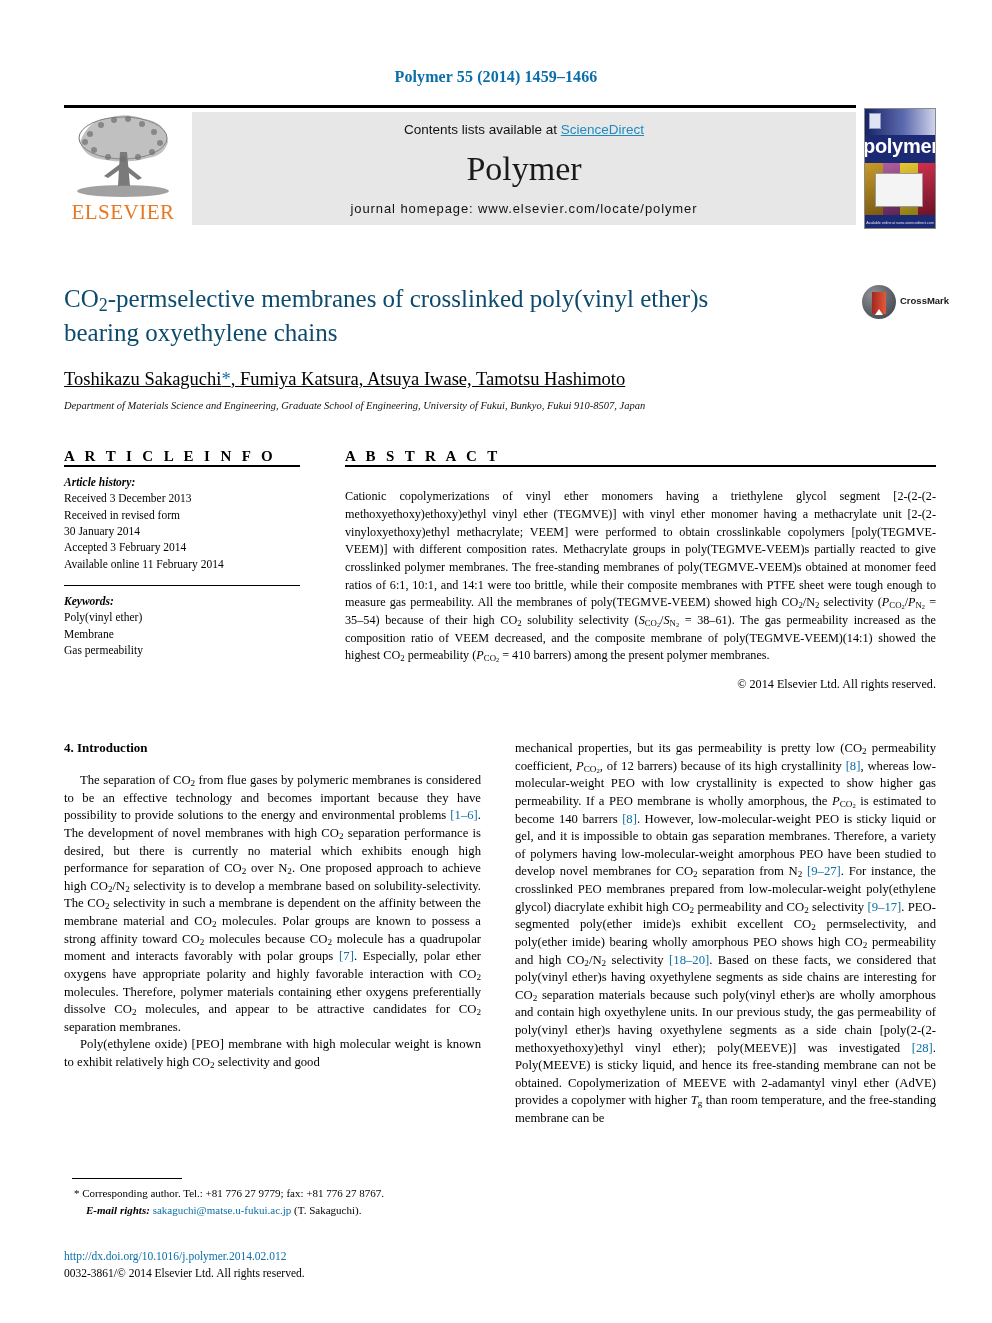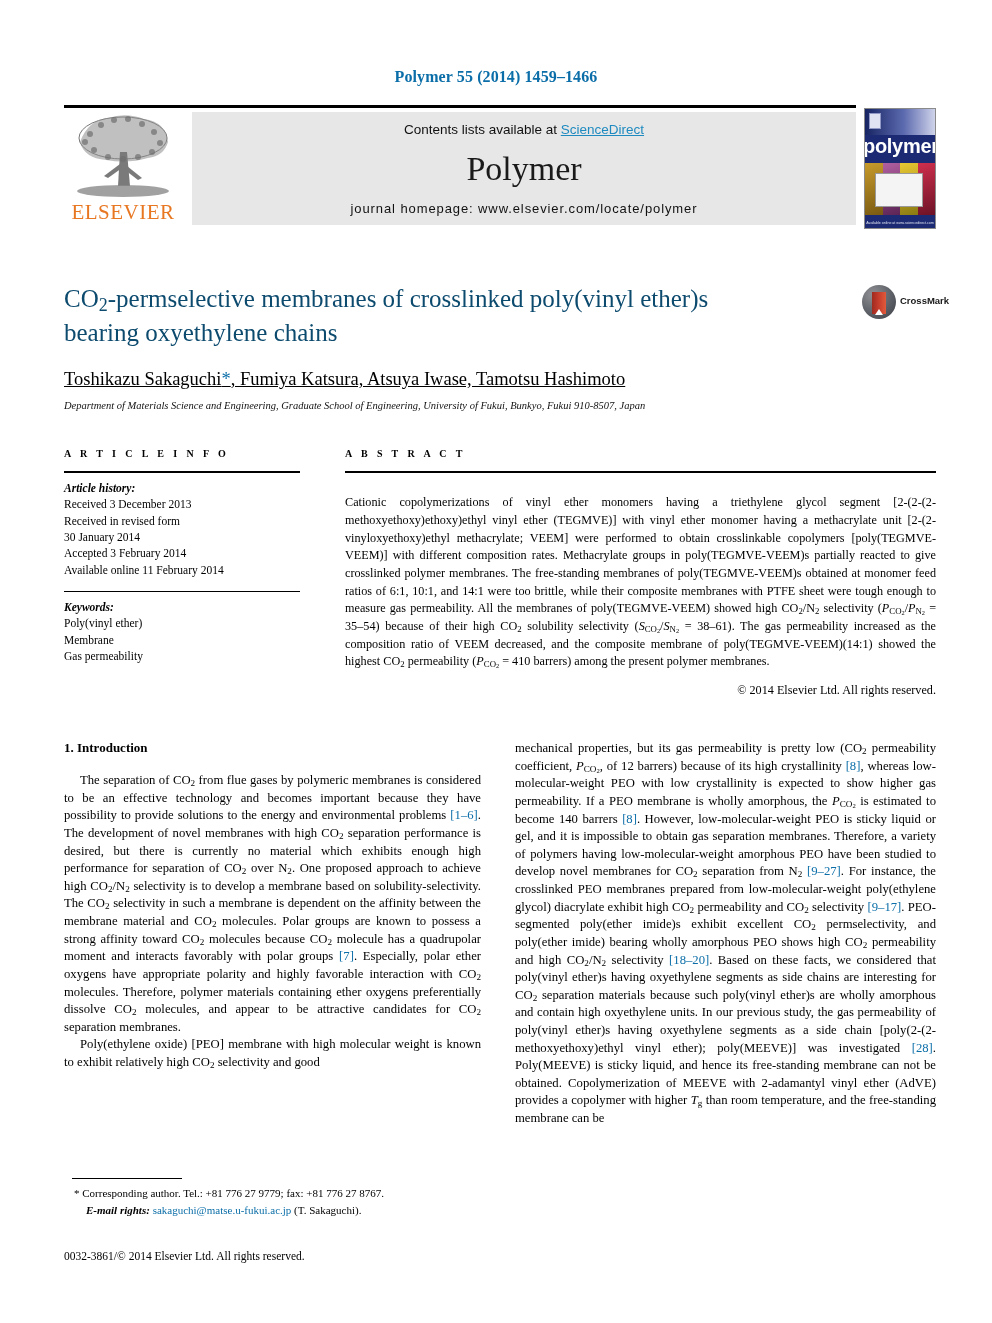--- a/index.html
+++ b/index.html
@@ -164,24 +164,24 @@
 
   
   .rule-thick { height: 2px; background: #000; }
   .rule-thin  { height: 1px; background: #000; }
 
   .info-col { position: absolute; left: 64px; top: 448px; width: 236px; }
   .abs-col  { position: absolute; left: 345px; top: 448px; width: 591px; }
 
   .sec-label {
     font-family: "Liberation Serif", serif;
-    font-size: 10px;
+    font-size: 15px;
     font-weight: bold;
     letter-spacing: 3.4px;
-    margin-bottom: 12px;
+    margin-bottom: 0;
   }
   .info-body { font-size: 11.5px; line-height: 1.42; }
   .info-body .lab { font-style: italic; font-weight: bold; }
   .info-group { padding-top: 7px; }
 
   .abs-text {
     font-size: 12.2px;
     line-height: 1.45;
     text-align: justify;
     padding-top: 9px;
@@ -327,32 +327,33 @@
   </div>
 
   <div class="abs-col">
     <div class="sec-label">A B S T R A C T</div>
     <div class="rule-thick"></div>
     <p class="abs-text">Cationic copolymerizations of vinyl ether monomers having a triethylene glycol segment [2-(2-(2-methoxyethoxy)ethoxy)ethyl vinyl ether (TEGMVE)] with vinyl ether monomer having a methacrylate unit [2-(2-vinyloxyethoxy)ethyl methacrylate; VEEM] were performed to obtain crosslinkable copolymers [poly(TEGMVE-VEEM)] with different composition rates. Methacrylate groups in poly(TEGMVE-VEEM)s partially reacted to give crosslinked polymer membranes. The free-standing membranes of poly(TEGMVE-VEEM)s obtained at monomer feed ratios of 6:1, 10:1, and 14:1 were too brittle, while their composite membranes with PTFE sheet were tough enough to measure gas permeability. All the membranes of poly(TEGMVE-VEEM) showed high CO<sub>2</sub>/N<sub>2</sub> selectivity (<span class="it">P</span><sub>CO<sub>2</sub></sub>/<span class="it">P</span><sub>N<sub>2</sub></sub> = 35–54) because of their high CO<sub>2</sub> solubility selectivity (<span class="it">S</span><sub>CO<sub>2</sub></sub>/<span class="it">S</span><sub>N<sub>2</sub></sub> = 38–61). The gas permeability increased as the composition ratio of VEEM decreased, and the composite membrane of poly(TEGMVE-VEEM)(14:1) showed the highest CO<sub>2</sub> permeability (<span class="it">P</span><sub>CO<sub>2</sub></sub> = 410 barrers) among the present polymer membranes.</p>
     <div class="abs-copy">© 2014 Elsevier Ltd. All rights reserved.</div>
   </div>
 
   <div class="col-left">
-    <h2 class="sec">1. Introduction</h2>
+    <h2 class="sec">4. Introduction</h2>
     <p class="body">The separation of CO<sub>2</sub> from flue gases by polymeric membranes is considered to be an effective technology and becomes important because they have possibility to provide solutions to the energy and environmental problems <a class="ref" href="#">[1–6]</a>. The development of novel membranes with high CO<sub>2</sub> separation performance is desired, but there is currently no material which exhibits enough high performance for separation of CO<sub>2</sub> over N<sub>2</sub>. One proposed approach to achieve high CO<sub>2</sub>/N<sub>2</sub> selectivity is to develop a membrane based on solubility-selectivity. The CO<sub>2</sub> selectivity in such a membrane is dependent on the affinity between the membrane material and CO<sub>2</sub> molecules. Polar groups are known to possess a strong affinity toward CO<sub>2</sub> molecules because CO<sub>2</sub> molecule has a quadrupolar moment and interacts favorably with polar groups <a class="ref" href="#">[7]</a>. Especially, polar ether oxygens have appropriate polarity and highly favorable interaction with CO<sub>2</sub> molecules. Therefore, polymer materials containing ether oxygens preferentially dissolve CO<sub>2</sub> molecules, and appear to be attractive candidates for CO<sub>2</sub> separation membranes.</p>
     <p class="body">Poly(ethylene oxide) [PEO] membrane with high molecular weight is known to exhibit relatively high CO<sub>2</sub> selectivity and good</p>
   </div>
 
   <div class="col-right">
     <p class="body" style="text-indent:0">mechanical properties, but its gas permeability is pretty low (CO<sub>2</sub> permeability coefficient, <span class="it">P</span><sub>CO<sub>2</sub></sub>, of 12 barrers) because of its high crystallinity <a class="ref" href="#">[8]</a>, whereas low-molecular-weight PEO with low crystallinity is expected to show higher gas permeability. If a PEO membrane is wholly amorphous, the <span class="it">P</span><sub>CO<sub>2</sub></sub> is estimated to become 140 barrers <a class="ref" href="#">[8]</a>. However, low-molecular-weight PEO is sticky liquid or gel, and it is impossible to obtain gas separation membranes. Therefore, a variety of polymers having low-molecular-weight amorphous PEO have been studied to develop novel membranes for CO<sub>2</sub> separation from N<sub>2</sub> <a class="ref" href="#">[9–27]</a>. For instance, the crosslinked PEO membranes prepared from low-molecular-weight poly(ethylene glycol) diacrylate exhibit high CO<sub>2</sub> permeability and CO<sub>2</sub> selectivity <a class="ref" href="#">[9–17]</a>. PEO-segmented poly(ether imide)s exhibit excellent CO<sub>2</sub> permselectivity, and poly(ether imide) bearing wholly amorphous PEO shows high CO<sub>2</sub> permeability and high CO<sub>2</sub>/N<sub>2</sub> selectivity <a class="ref" href="#">[18–20]</a>. Based on these facts, we considered that poly(vinyl ether)s having oxyethylene segments as side chains are interesting for CO<sub>2</sub> separation materials because such poly(vinyl ether)s are wholly amorphous and contain high oxyethylene units. In our previous study, the gas permeability of poly(vinyl ether)s having oxyethylene segments as a side chain [poly(2-(2-methoxyethoxy)ethyl vinyl ether); poly(MEEVE)] was investigated <a class="ref" href="#">[28]</a>. Poly(MEEVE) is sticky liquid, and hence its free-standing membrane can not be obtained. Copolymerization of MEEVE with 2-adamantyl vinyl ether (AdVE) provides a copolymer with higher <span class="it">T</span><sub>g</sub> than room temperature, and the free-standing membrane can be</p>
   </div>
 
   <div class="footnote">
     <div class="fn-rule"></div>
     <div class="fn-line">* Corresponding author. Tel.: +81 776 27 9779; fax: +81 776 27 8767.</div>
     <div class="fn-email"><span class="lbl">E-mail rights:</span> <a class="link-blue" href="#">sakaguchi@matse.u-fukui.ac.jp</a> <span>(T. Sakaguchi).</span></div>
   </div>
 
   <div class="footer-block">
+    <div class="doi">http://dx.doi.org/10.1016/j.polymer.2014.02.012</div>
     <div>0032-3861/© 2014 Elsevier Ltd. All rights reserved.</div>
   </div>
 
 </div>
 
 </body></html>

